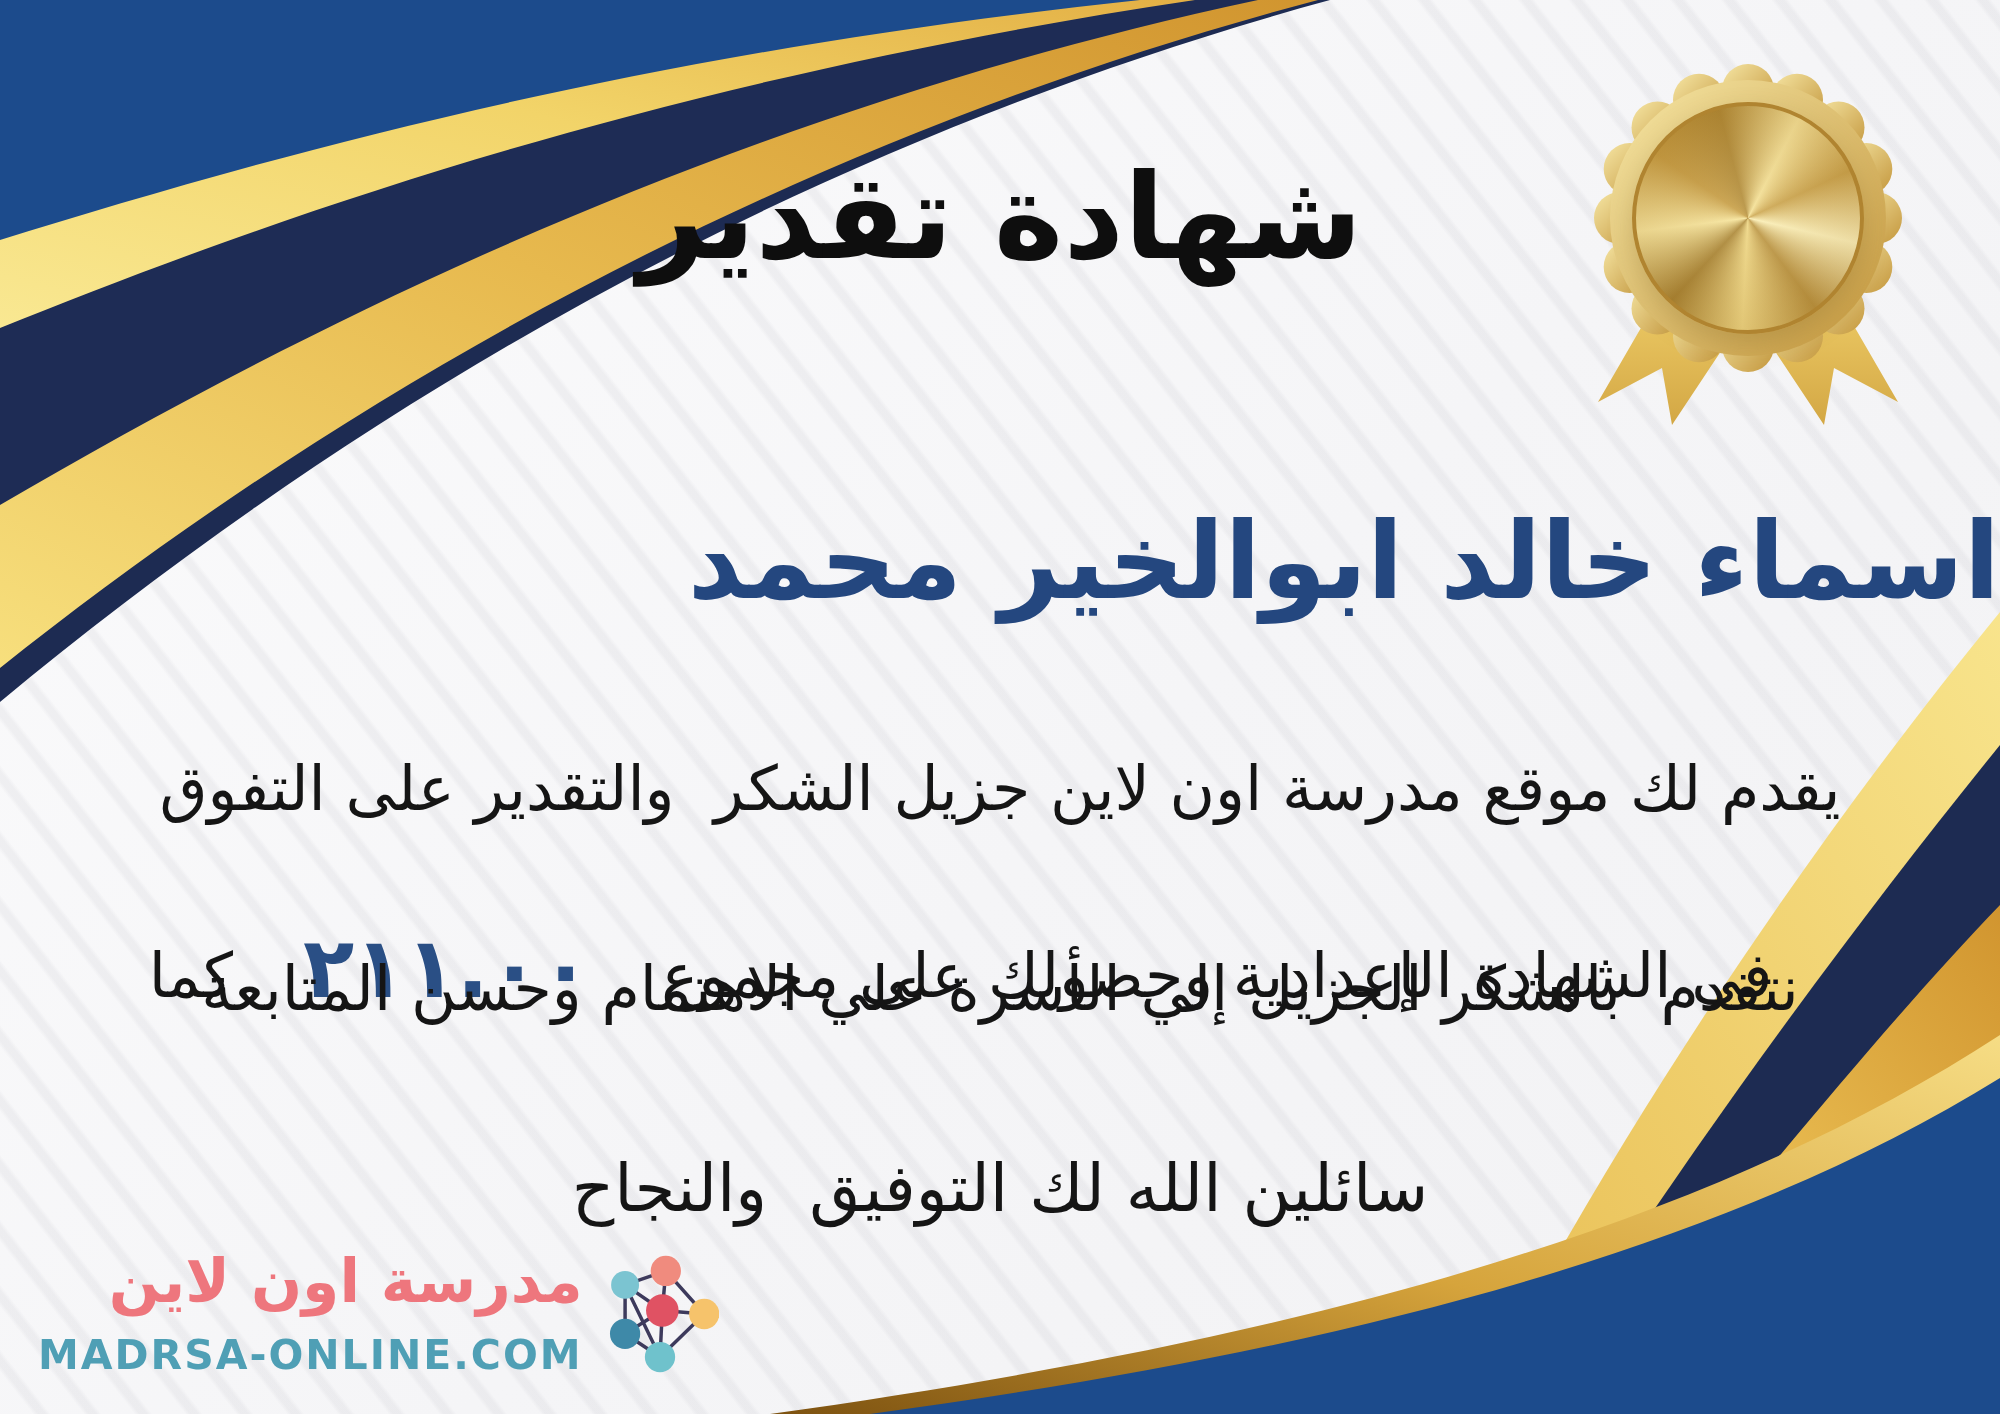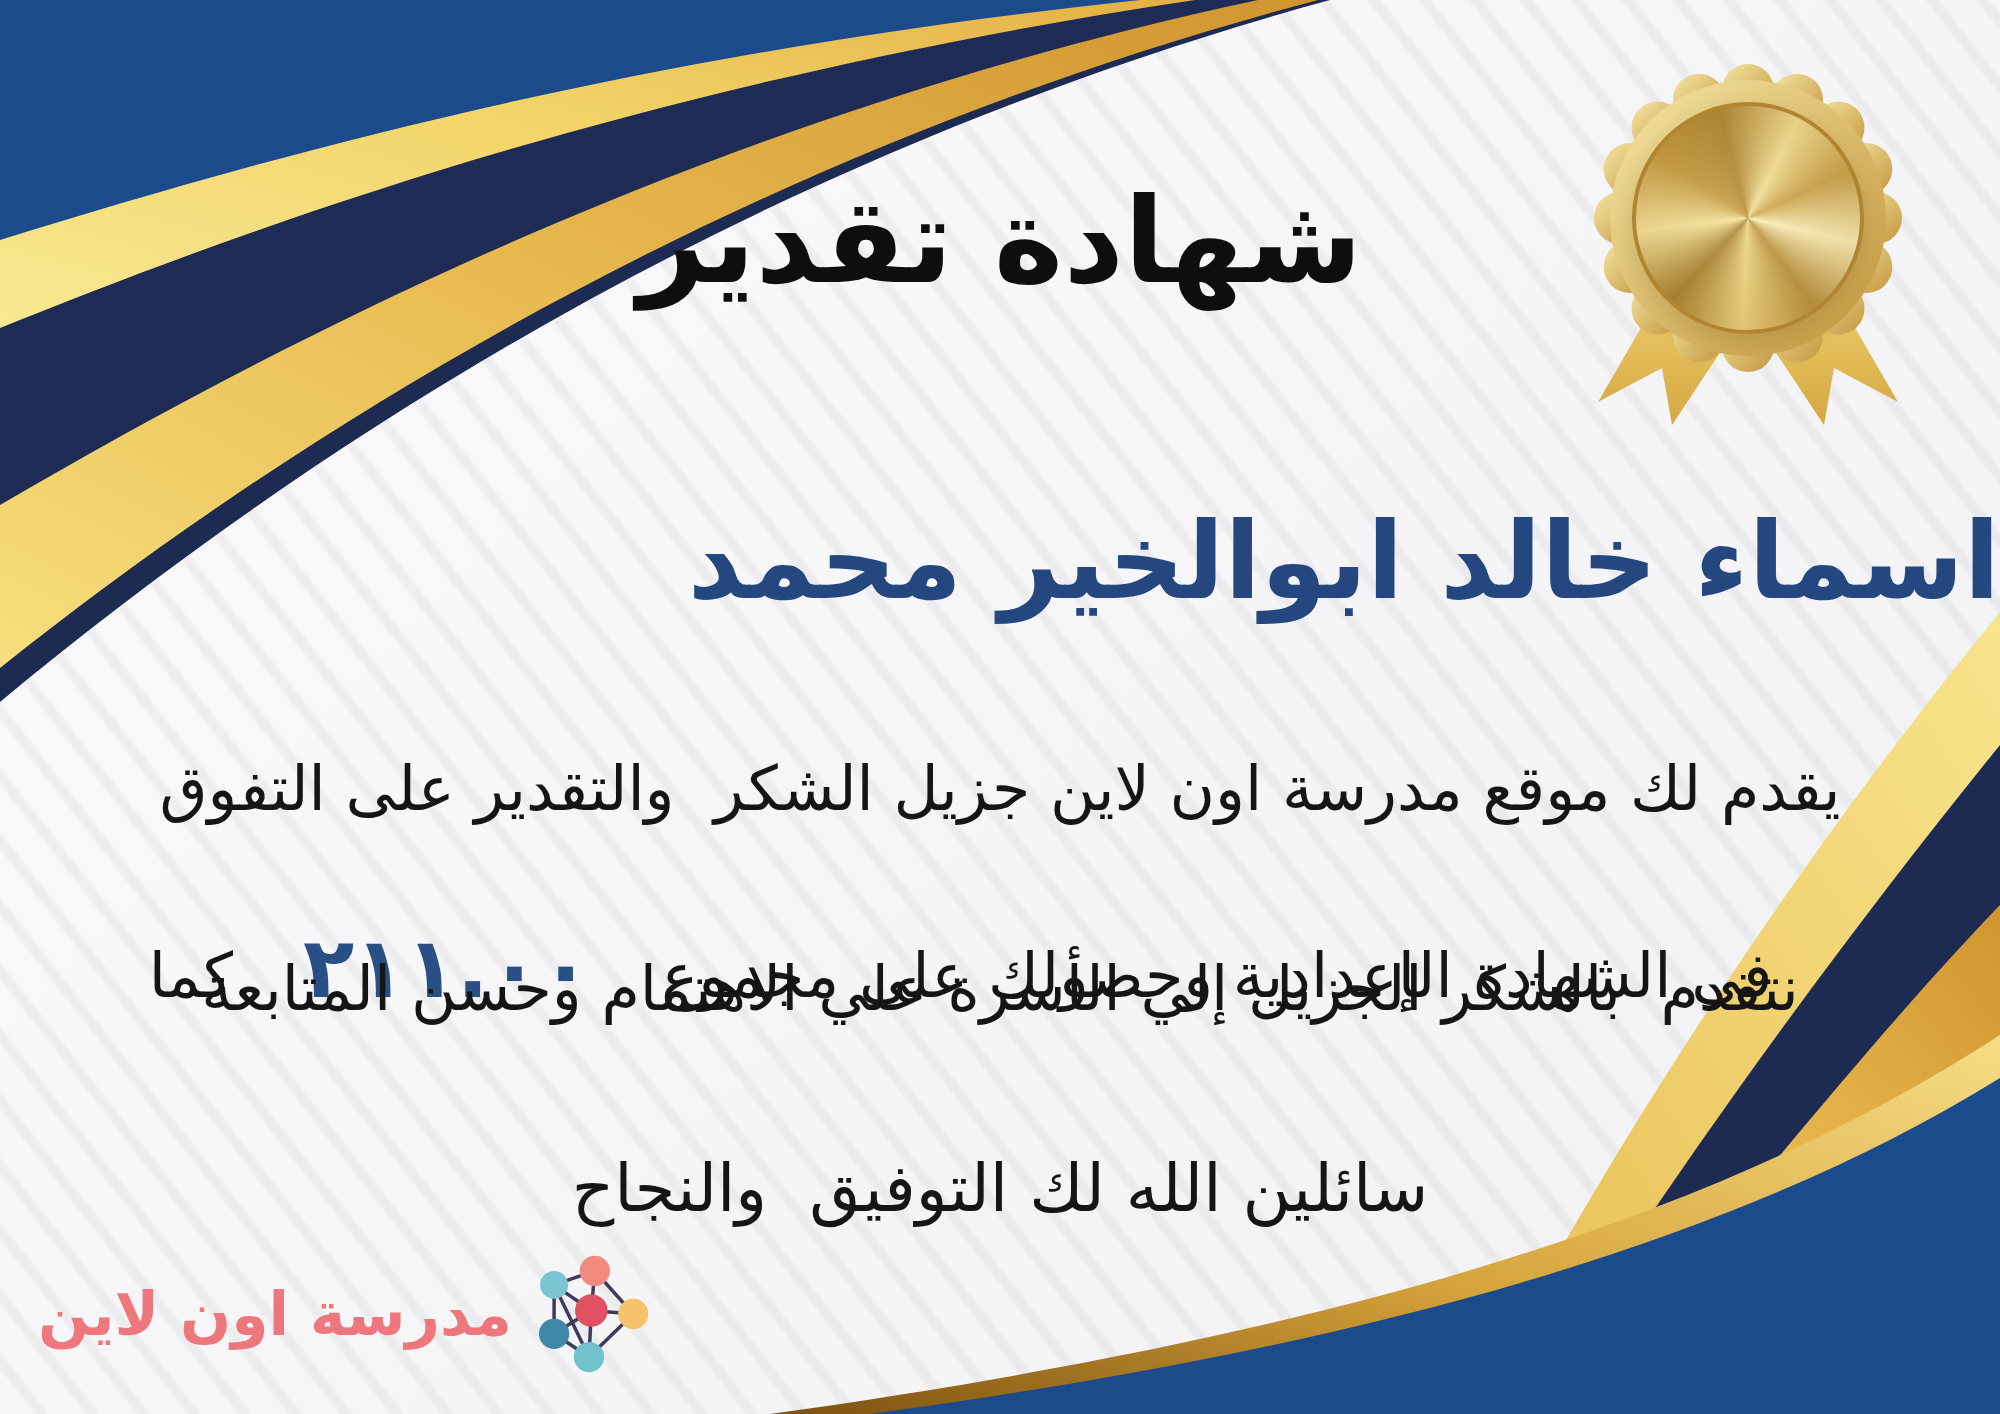--- a/index.html
+++ b/index.html
@@ -9,21 +9,21 @@
     background:
       repeating-linear-gradient(52deg,
         rgba(255,255,255,0) 0px, rgba(255,255,255,0) 26px,
         rgba(186,186,194,0.16) 30px, rgba(186,186,194,0.16) 36px,
         rgba(255,255,255,0) 40px),
       linear-gradient(135deg,#fbfbfc 0%,#f5f5f7 55%,#f2f2f4 100%);
   }
   svg.deco{position:absolute;left:0;top:0;}
   .title{
     position:absolute;top:148px;left:0;right:0;text-align:center;
-    direction:rtl;font-size:118px;font-weight:600;color:#0e0e0e;letter-spacing:-2px;margin-top:24px;
+    direction:rtl;font-size:118px;font-weight:600;color:#0e0e0e;letter-spacing:-2px;
   }
   .student-name{
     position:absolute;top:500px;left:0;right:0;text-align:right;
     direction:rtl;font-size:106px;font-weight:bold;color:#24477f;
   }
   .bodyline{
     position:absolute;left:0;right:0;text-align:center;direction:rtl;
     font-size:62px;color:#151515;white-space:pre;letter-spacing:-1px;
   }
   .l1{top:752px;}
@@ -153,20 +153,21 @@
     <span>فى الشهادة الإعدادية وحصولك على مجموع</span><span class="score">٢١١.٠٠</span><span>كما</span>
   </div>
 
   <div class="bodyline closing">سائلين الله لك التوفيق  والنجاح</div>
 
   <div class="bodyline l3">نتقدم  بالشكر الجزيل إلي الأسرة علي الاهتمام وحسن المتابعة</div>
 
   <div class="logo">
     <div class="logo-text">
       <div class="logo-ar">مدرسة اون لاين</div>
+      <div class="logo-en">MADRSA-ONLINE.COM</div>
     </div>
     <svg width="118" height="128" viewBox="0 0 100 110">
       <g stroke="#3d3a5c" stroke-width="3" fill="none">
         <path d="M20,30 L55,18 M20,30 L52,52 M20,30 L20,72 M20,30 L50,92
                  M55,18 L52,52 M55,18 L88,55 M52,52 L88,55 M52,52 L20,72
                  M52,52 L50,92 M20,72 L50,92 M50,92 L88,55"></path>
       </g>
       <circle cx="55" cy="18" r="13" fill="#f08b7e"></circle>
       <circle cx="20" cy="30" r="12" fill="#7bc4d1"></circle>
       <circle cx="52" cy="52" r="14" fill="#e05263"></circle>

